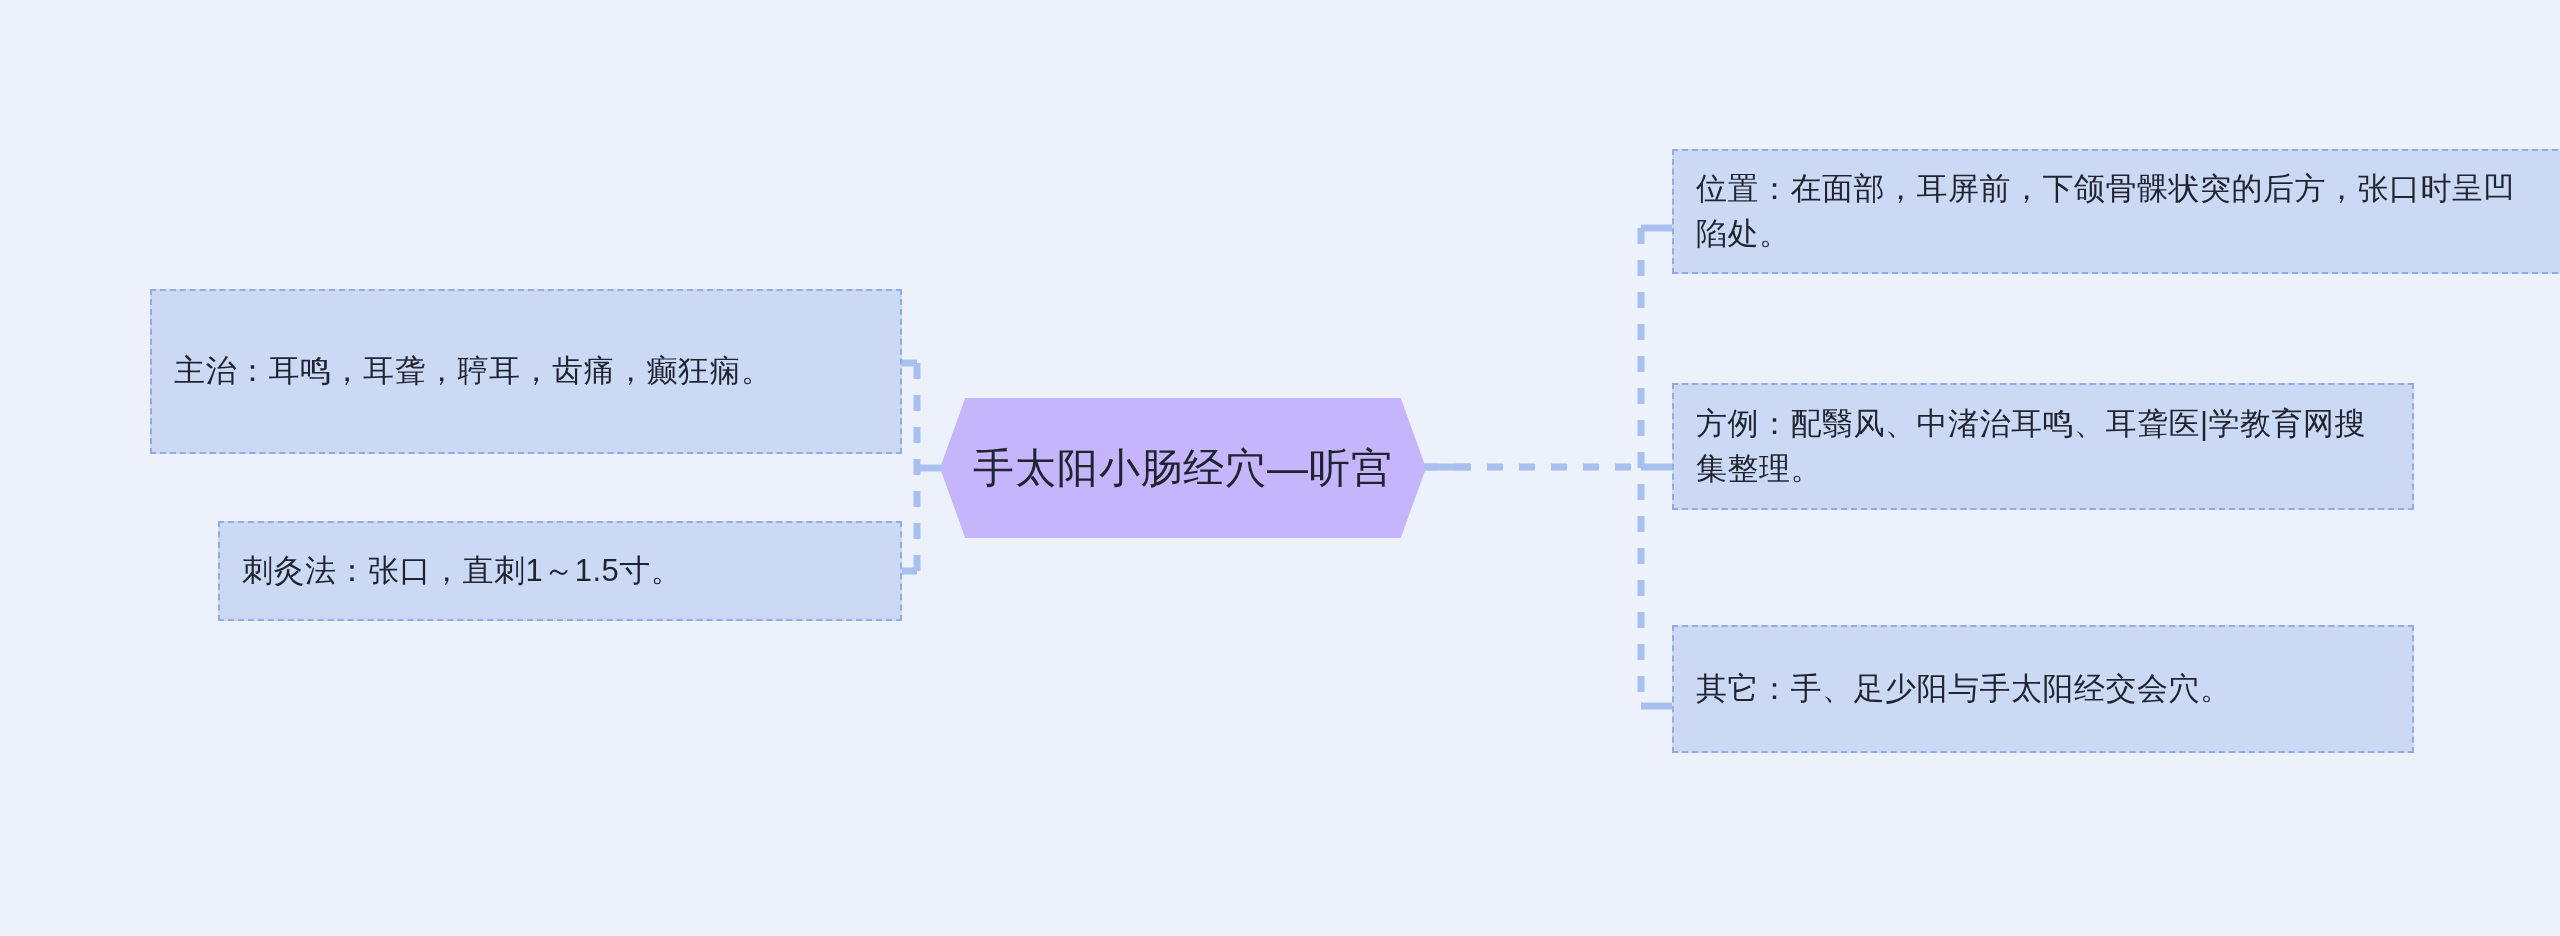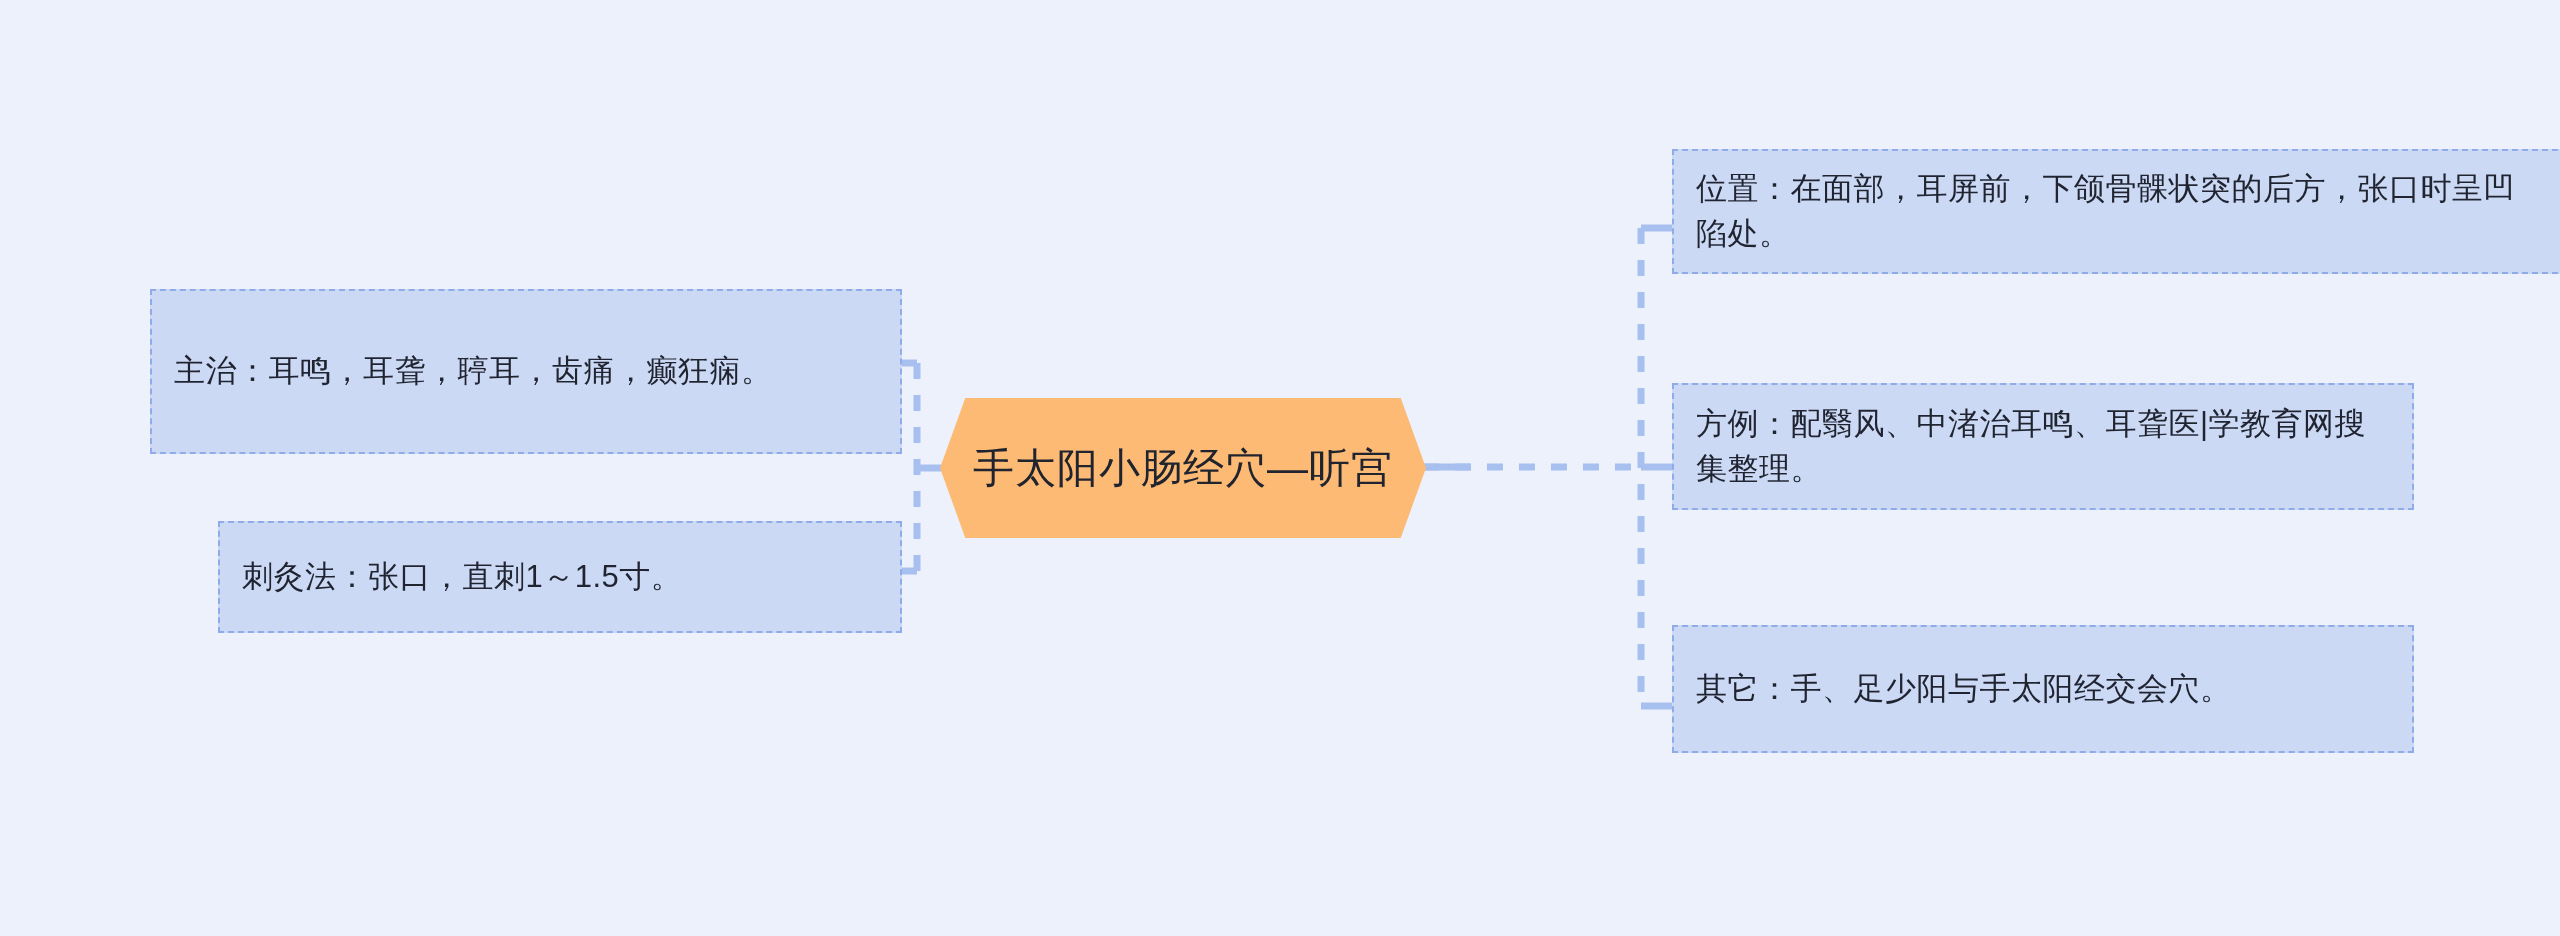--- a/index.html
+++ b/index.html
@@ -48,33 +48,33 @@
   }
   .leaf-text {
     display: block;
     width: 100%;
     white-space: pre-wrap;
     word-break: break-all;
   }
 
   
   #leaf-zhuzhi   { left: 150px;  top: 281px; width: 752px;  height: 165px; margin-top: 8px; }
-  #leaf-cijiufa  { left: 218px;  top: 521px; width: 684px;  height: 112px; }
+  #leaf-cijiufa  { left: 218px;  top: 521px; width: 684px;  height: 100px; }
   #leaf-weizhi   { left: 1672px; top: 149px; width: 896px;  height: 125px; }
   #leaf-fangli   { left: 1672px; top: 383px; width: 742px;  height: 127px; }
   #leaf-qita     { left: 1672px; top: 625px; width: 742px;  height: 128px; }
 
   
   #central-node {
     position: absolute;
     left: 940px;
     top: 398px;
     width: 486px;
     height: 140px;
-    background: #fdba74;
+    background: #c4b5fd;
     clip-path: polygon(0% 50%, 5.2% 0%, 94.8% 0%, 100% 50%, 94.8% 100%, 5.2% 100%);
     display: flex;
     align-items: center;
     justify-content: center;
   }
   #central-node .node-text {
     color: #20242e;
     font-size: 41px;
     letter-spacing: 1px;
     white-space: nowrap;

